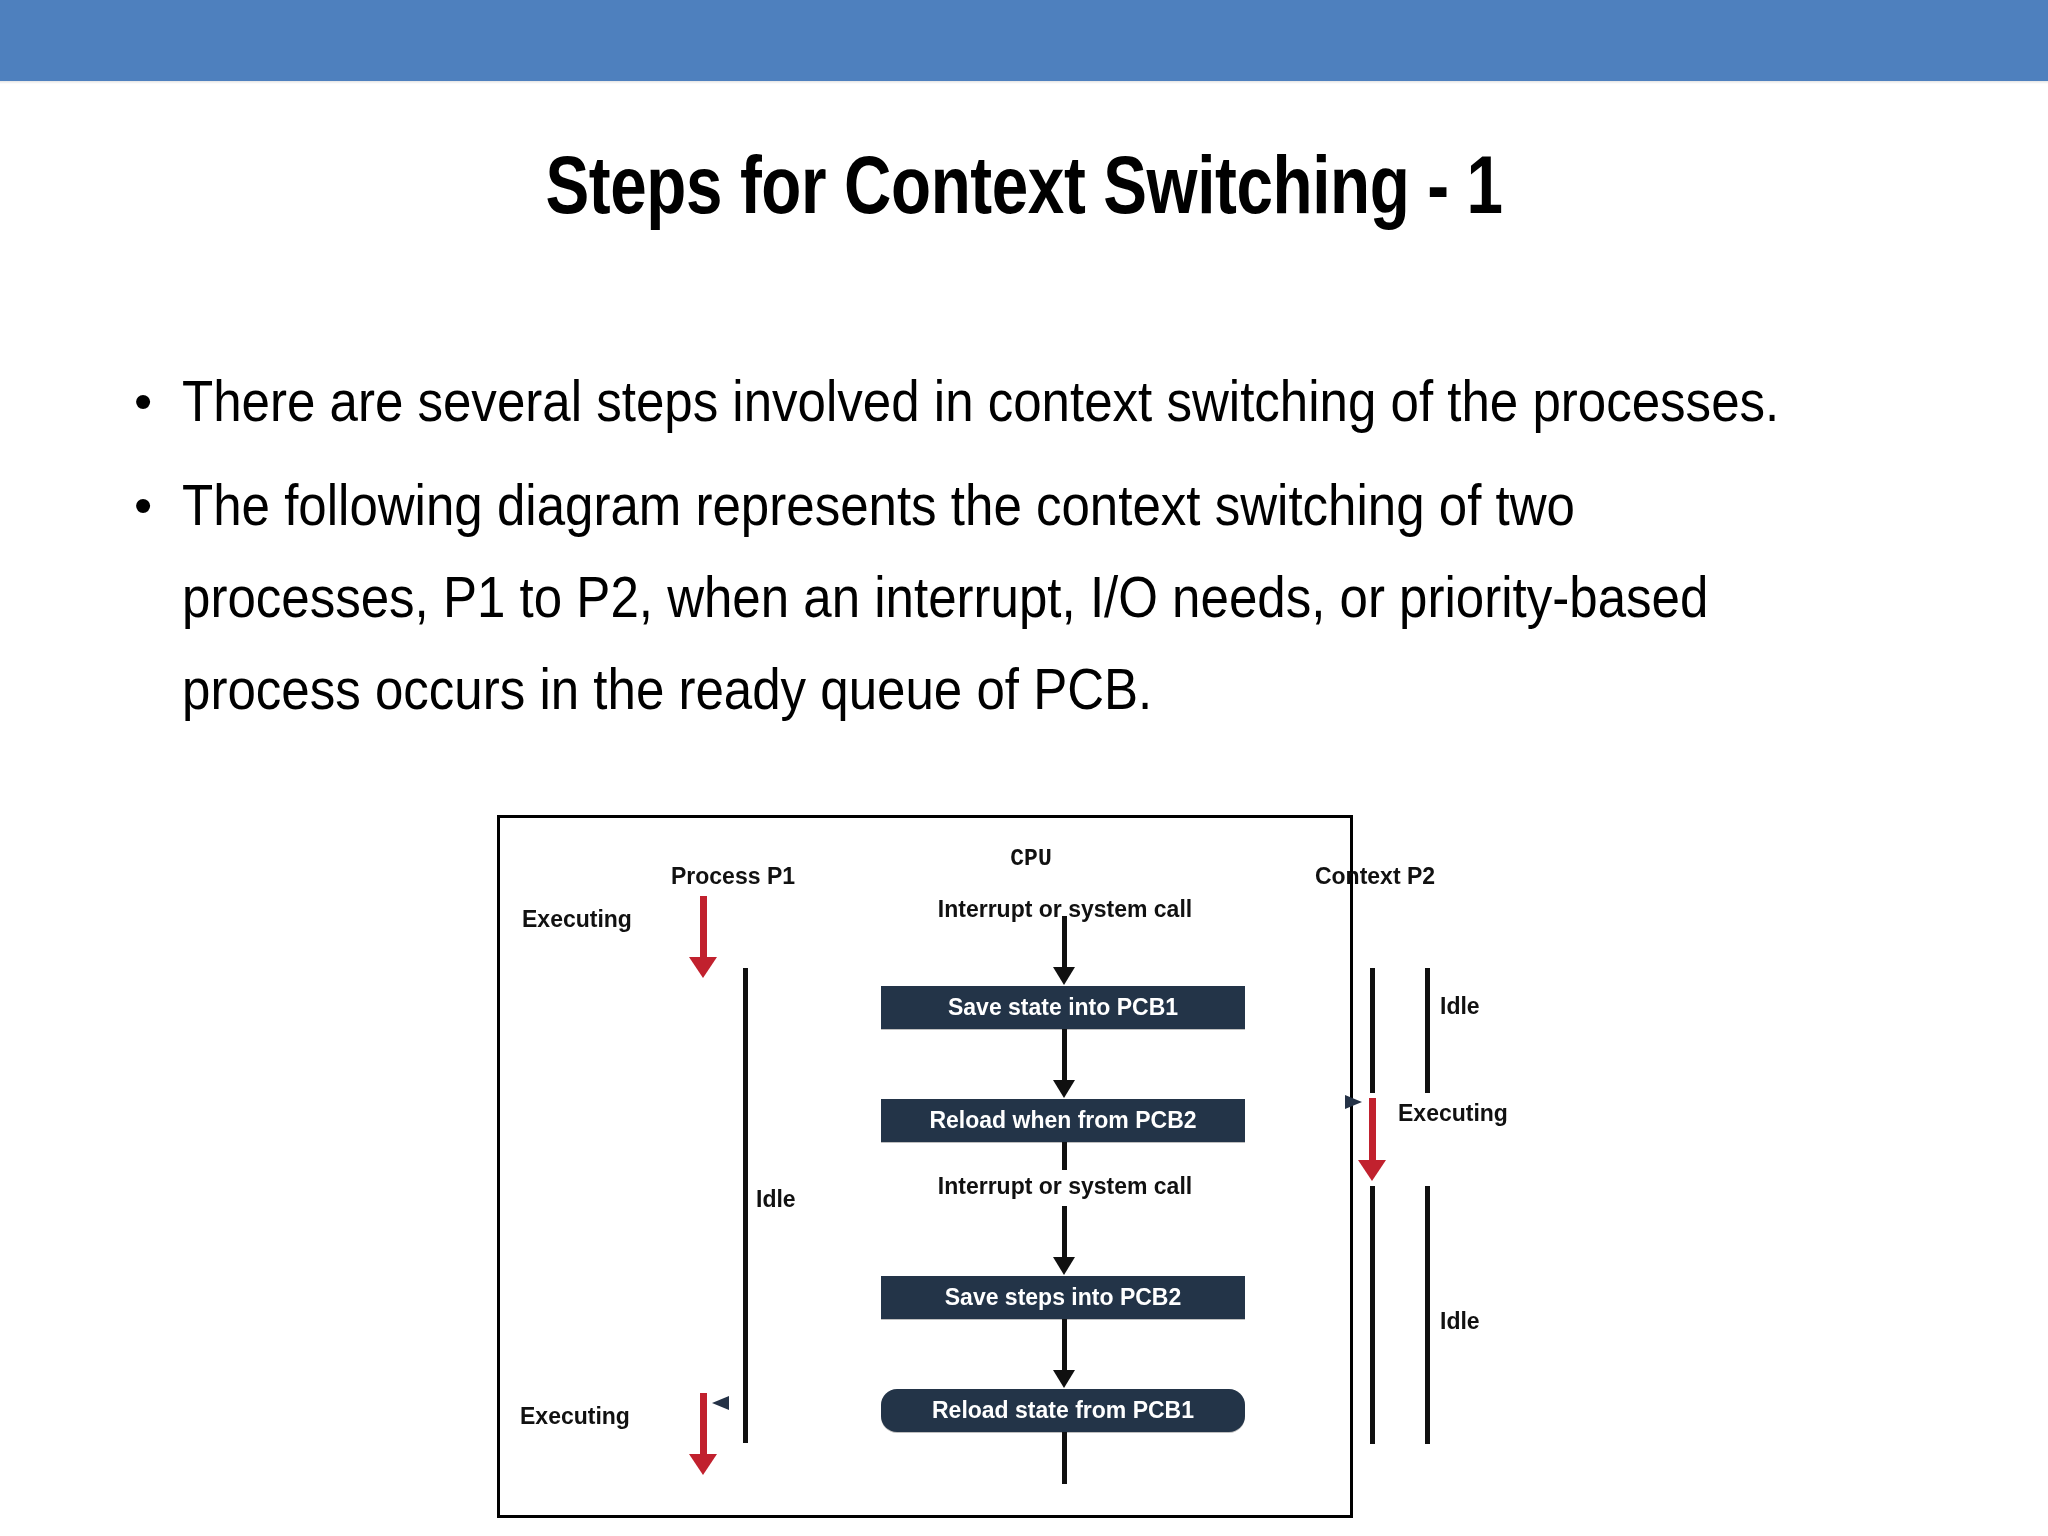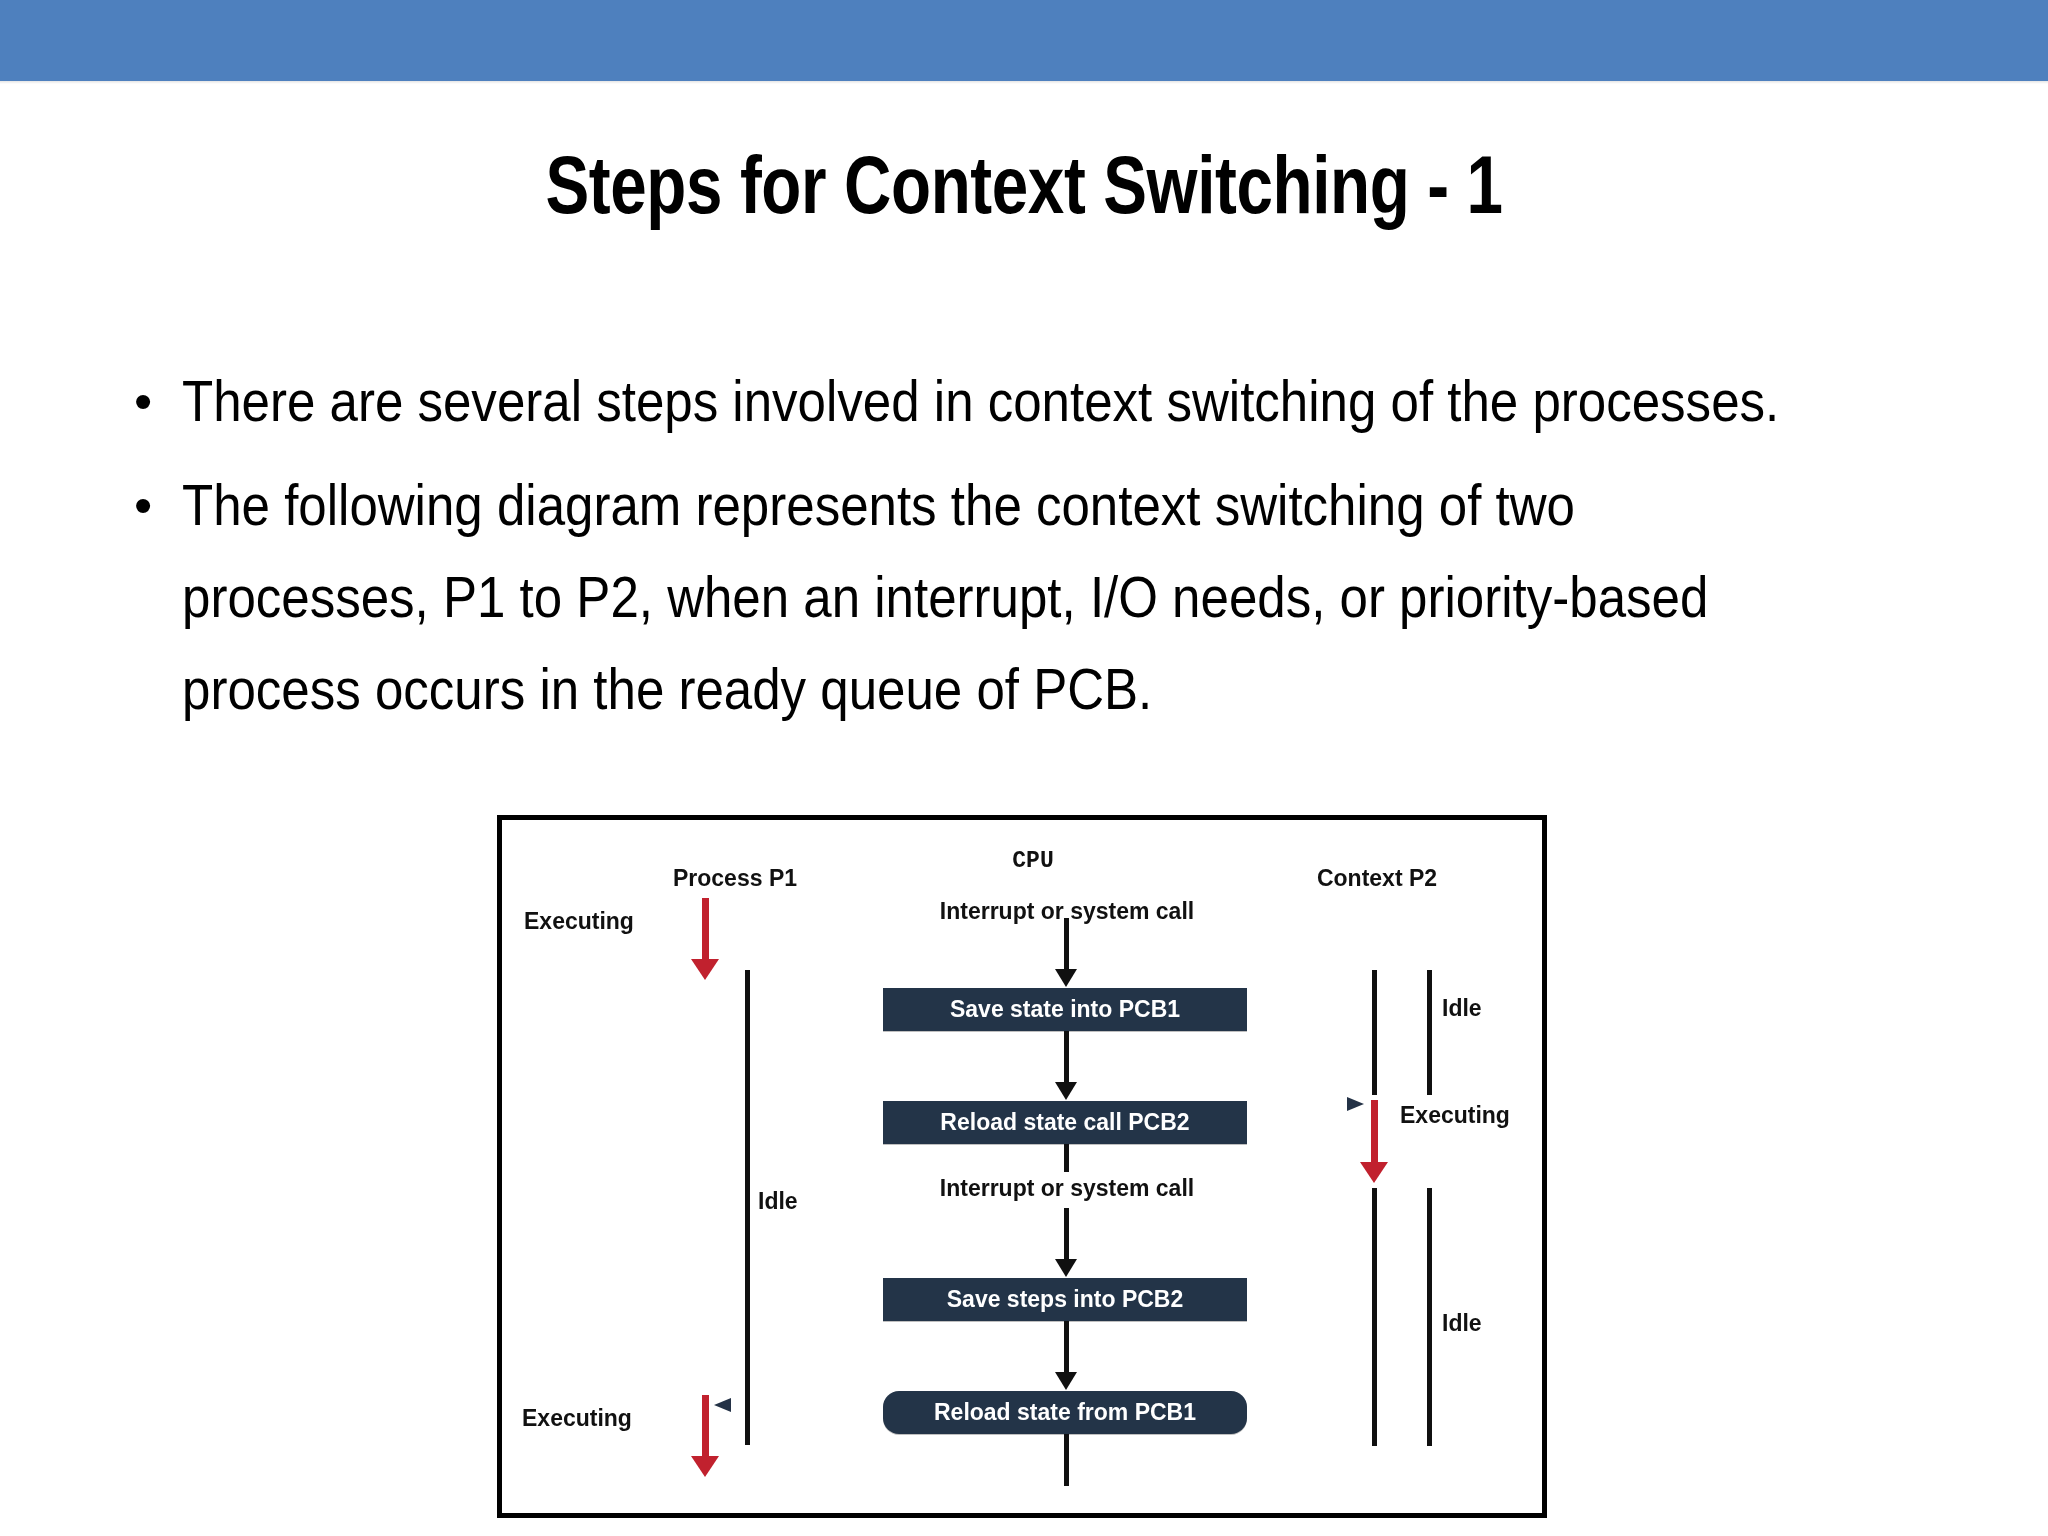--- a/index.html
+++ b/index.html
@@ -58,22 +58,22 @@
     line-height:92px;
     color:#000000;
     transform:scaleX(0.88);
     transform-origin:left top;
     width:113.6%;
   }
   
   .diagram{
     position:absolute;
     left:497px;top:815px;
-    width:1050px;height:703px;
-    border:5px solid #000000;
+    width:856px;height:703px;
+    border:3px solid #000000;
     box-sizing:border-box;
     background:#ffffff;
     font-family:"Liberation Sans", sans-serif;
   }
   .dg-label{
     position:absolute;
     font-size:23px;
     font-weight:bold;
     color:#111111;
     white-space:nowrap;
@@ -183,21 +183,21 @@
   <div class="conn" style="top:98px;height:52px;">
       <span class="head"></span>
     </div>
 
   <div class="pcb-box" style="top:168px;">Save state into PCB1</div>
 
   <div class="conn" style="top:211px;height:52px;">
       <span class="head"></span>
     </div>
 
-  <div class="pcb-box" style="top:281px;">Reload state call PCB2</div>
+  <div class="pcb-box" style="top:281px;">Reload when from PCB2</div>
 
   <div class="conn" style="top:324px;height:28px;"></div>
   <div class="dg-label center" style="left:565px;top:355px;">Interrupt or system call</div>
   <div class="conn" style="top:388px;height:52px;">
       <span class="head"></span>
     </div>
 
   <div class="pcb-box" style="top:458px;">Save steps into PCB2</div>
 
   <div class="conn" style="top:501px;height:52px;">

